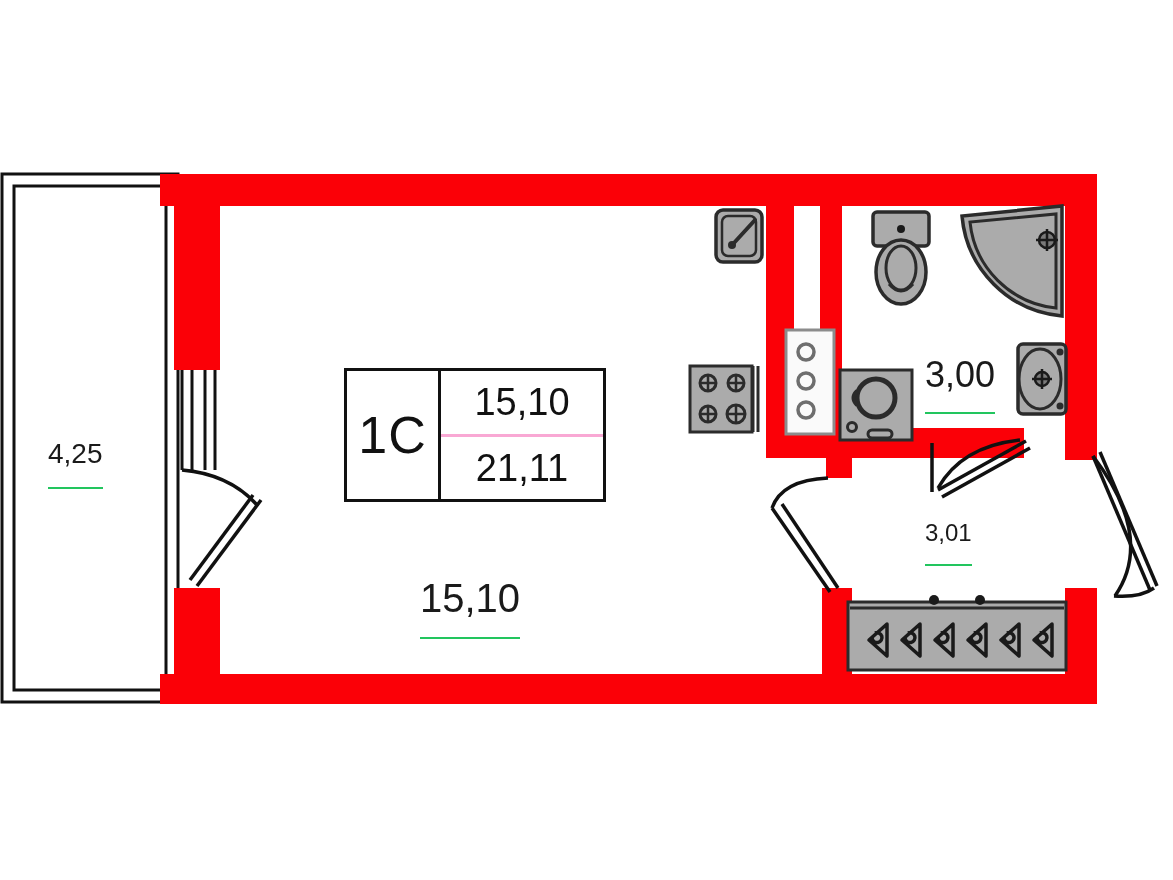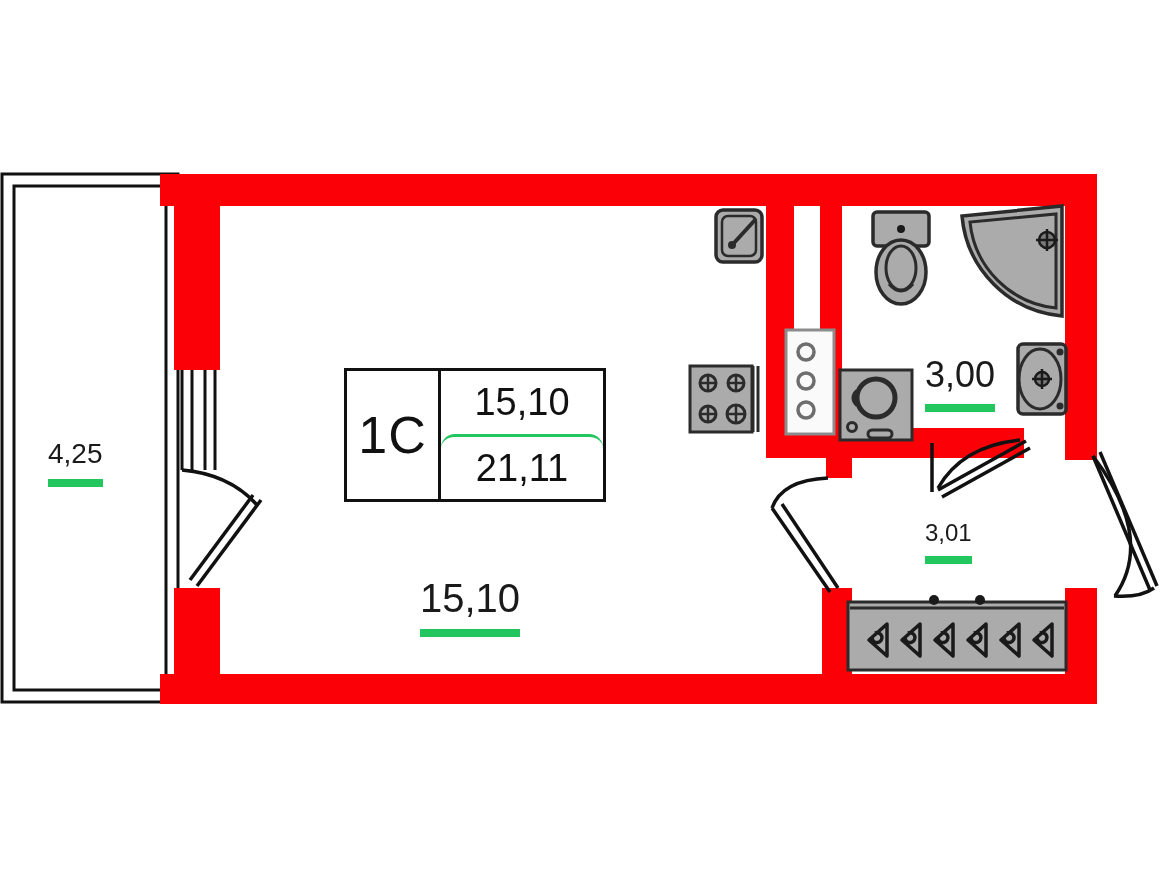--- a/index.html
+++ b/index.html
@@ -27,22 +27,22 @@
     display: block;
   }
   .area-label {
     position: absolute;
     font-family: "Liberation Sans", sans-serif;
     color: #1a1a1a;
     white-space: nowrap;
     line-height: 1;
   }
   .area-label span.num {
-    border-bottom: 8px solid #22c55e;
-    padding-bottom: 11px;
+    border-bottom: 2px solid #22c55e;
+    padding-bottom: 19px;
     display: inline-block;
   }
   #label-balcony { left: 48px;  top: 440px;  font-size: 28px; }
   #label-room    { left: 420px; top: 578px;  font-size: 40px; }
   #label-bath    { left: 925px; top: 357px;  font-size: 36px; }
   #label-hall    { left: 925px; top: 521px;  font-size: 24px; }
 
   
   #info-table {
     position: absolute;
@@ -75,21 +75,21 @@
     display: flex;
     flex-direction: column;
   }
   .info-val-cell {
     flex: 1;
     display: flex;
     align-items: center;
     justify-content: center;
     box-sizing: border-box;
   }
-  .info-val-cell + .info-val-cell { border-top: 3px solid #22c55e; border-radius: 14px; }
+  .info-val-cell + .info-val-cell { border-top: 3px solid #f9a8d4; }
   .info-val-cell .vval {
     font-size: 38px;
     color: #111111;
     line-height: 1;
   }
 </style>
 </head>
 <body>
 
 <div id="plan-root">

